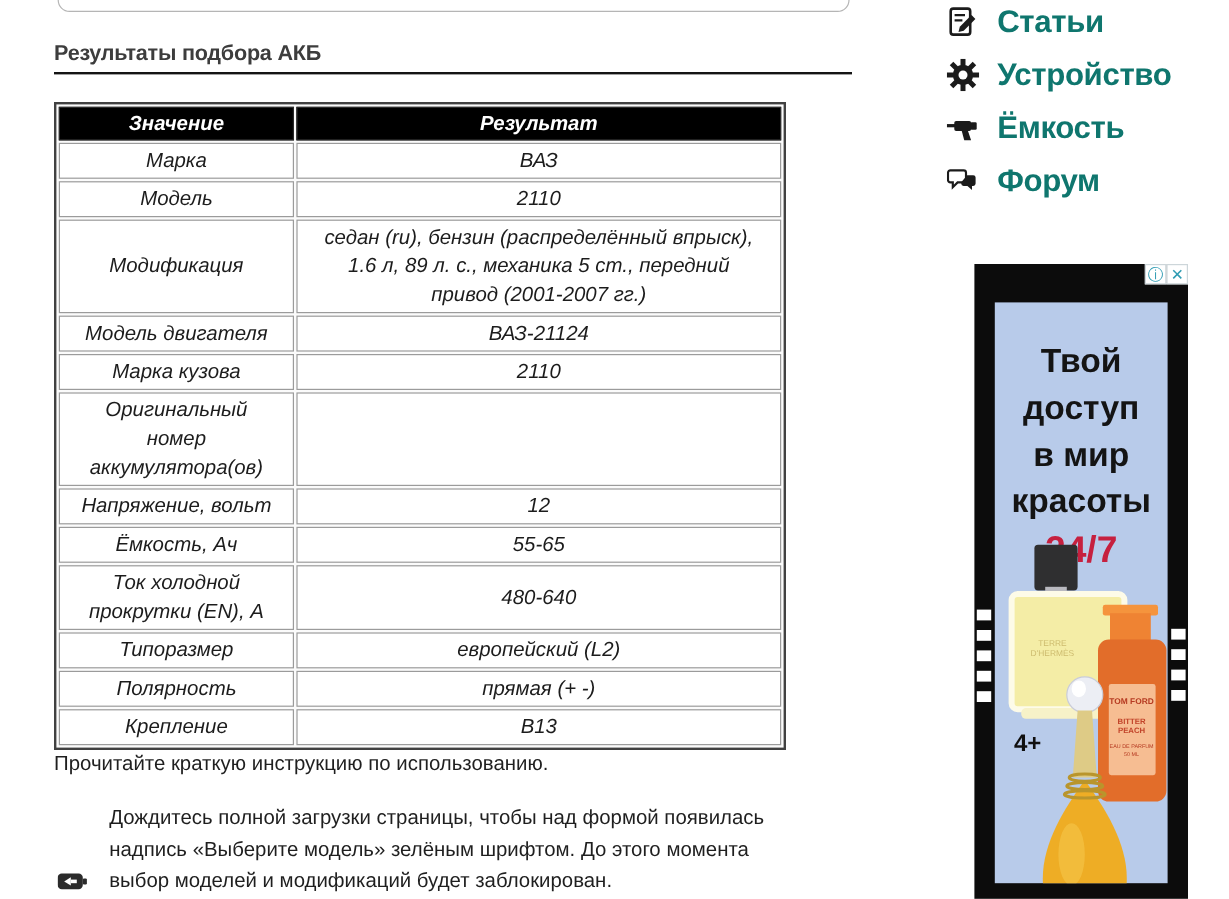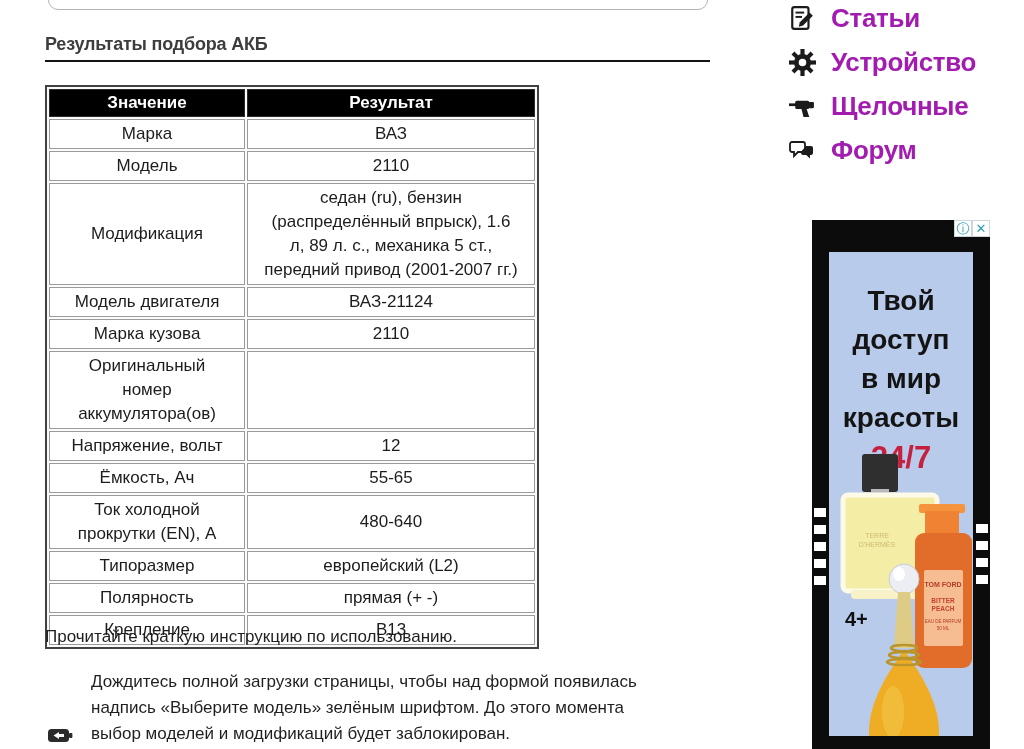--- a/index.html
+++ b/index.html
@@ -16,23 +16,23 @@
   }
 
   .page-title {
     position:absolute; left:45px; top:34px; width:665px;
     font-size:18px; font-weight:bold; color:#3d3d3d;
     padding-bottom:5px; border-bottom:2px solid #141414;
     letter-spacing:-0.2px;
   }
 
   table.results {
-    position:absolute; left:45px; top:85px; width:494px;
+    position:absolute; left:45px; top:85px; width:610px;
     border-collapse:separate; border-spacing:2px;
-    border:2px solid #414141; background:#fbfbfb;
+    border:2px solid #414141; background:#fbfbfb;font-style:italic;
   }
   table.results th {
     background:#000; color:#fff; font-weight:bold; font-size:17px;
     padding:2px 6px; line-height:22px; border:1px solid #2a2a2a;
   }
   table.results td {
     border:1px solid #9b9b9b; background:#fff;
     font-size:17px; line-height:24px; padding:2px 14px;
     text-align:center; color:#1c1c1c;
   }
@@ -45,21 +45,21 @@
     position:absolute; left:48px; top:669px; width:612px;
     display:flex; align-items:flex-end; gap:18px;
   }
   .tip-icon { flex:0 0 auto; margin-top:6px; }
   .tip-text { width:557px; font-size:17px; line-height:26px; color:#1f1f1f; }
 
   
   .side-menu { position:absolute; left:788px; top:-4px; }
   .side-item { display:flex; align-items:center; gap:15px; height:44px; cursor:pointer; }
   .side-icon { width:28px; display:flex; justify-content:center; }
-  .side-label { font-size:26px; font-weight:600; color:#a21caf; letter-spacing:-0.3px; }
+  .side-label { font-size:26px; font-weight:600; color:#0f766e; letter-spacing:-0.3px; }
 
   
   .ad {
     position:absolute; left:812px; top:220px; width:178px; height:529px;
     background:#0c0c0c; cursor:pointer;
   }
   .ad-brand {
     margin-top:7px; text-align:center; color:#ffffff;
     font-size:19px; letter-spacing:6px; padding-left:5px; font-weight:400;
   }
@@ -193,21 +193,21 @@
     <span class="side-icon">
       <svg width="27" height="27" viewBox="0 0 26 26">
         <g fill="#1b1b1b">
           <rect x="0" y="10" width="7" height="2.6"></rect>
           <rect x="6" y="7.5" width="13.5" height="8" rx="1.5"></rect>
           <rect x="19" y="8.6" width="5" height="6" rx="1"></rect>
           <polygon points="12,15.5 17,15.5 19.5,23 14,23"></polygon>
         </g>
       </svg>
     </span>
-    <span class="side-label">Щелочные</span>
+    <span class="side-label">Ёмкость</span>
   </div>
   <div class="side-item">
     <span class="side-icon">
       <svg width="26" height="26" viewBox="0 0 26 26">
         <path d="M3,5 h11 a2,2 0 0 1 2,2 v6 a2,2 0 0 1 -2,2 h-5 l-4,4 v-4 h-2 a2,2 0 0 1 -2,-2 v-6 a2,2 0 0 1 2,-2 z" fill="none" stroke="#1b1b1b" stroke-width="1.8"></path>
         <path d="M17,9 h5 a2,2 0 0 1 2,2 v5 a2,2 0 0 1 -2,2 h-1 v3.4 l-3.8,-3.4 h-3.2 a2,2 0 0 1 -2,-2 v-1.2" fill="#1b1b1b"></path>
       </svg>
     </span>
     <span class="side-label">Форум</span>
   </div>

